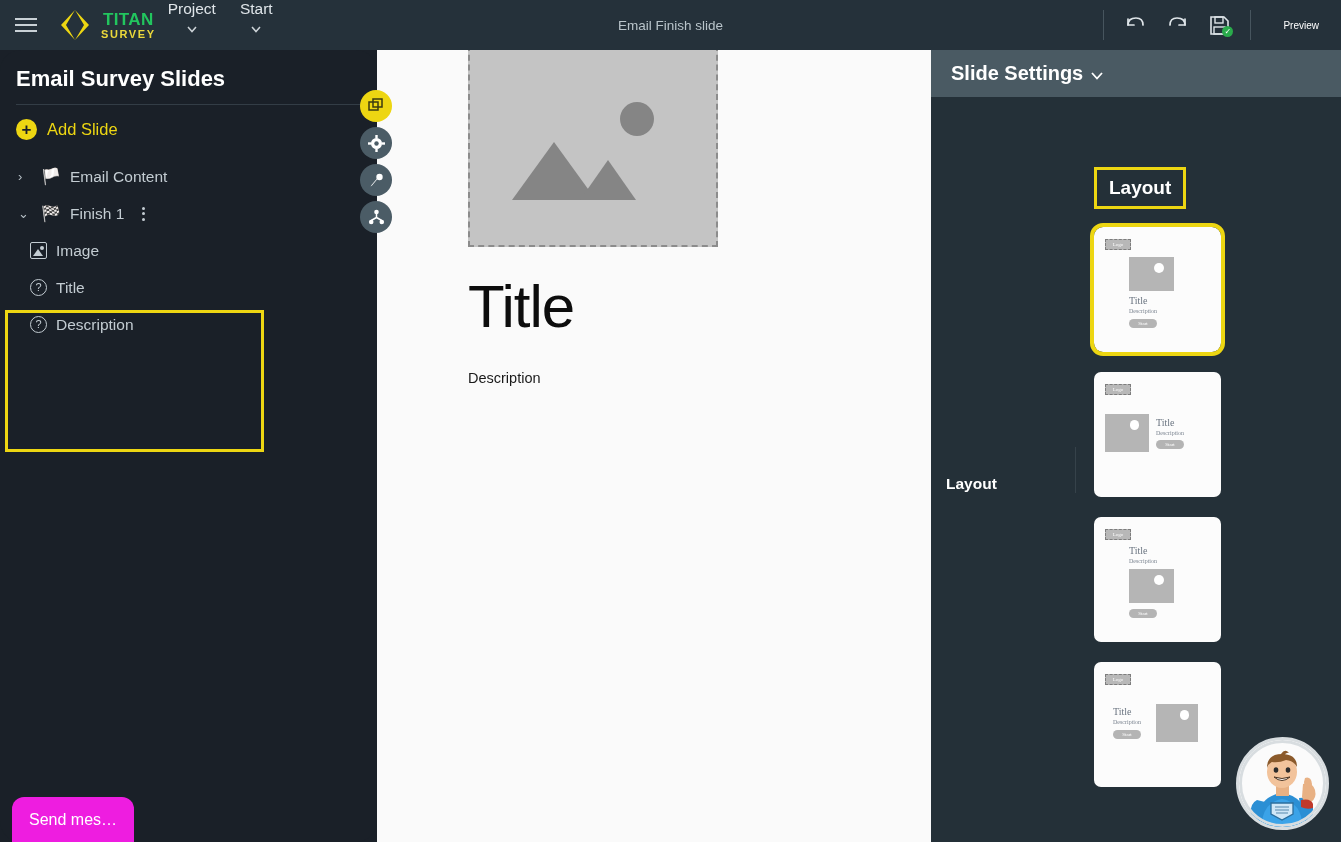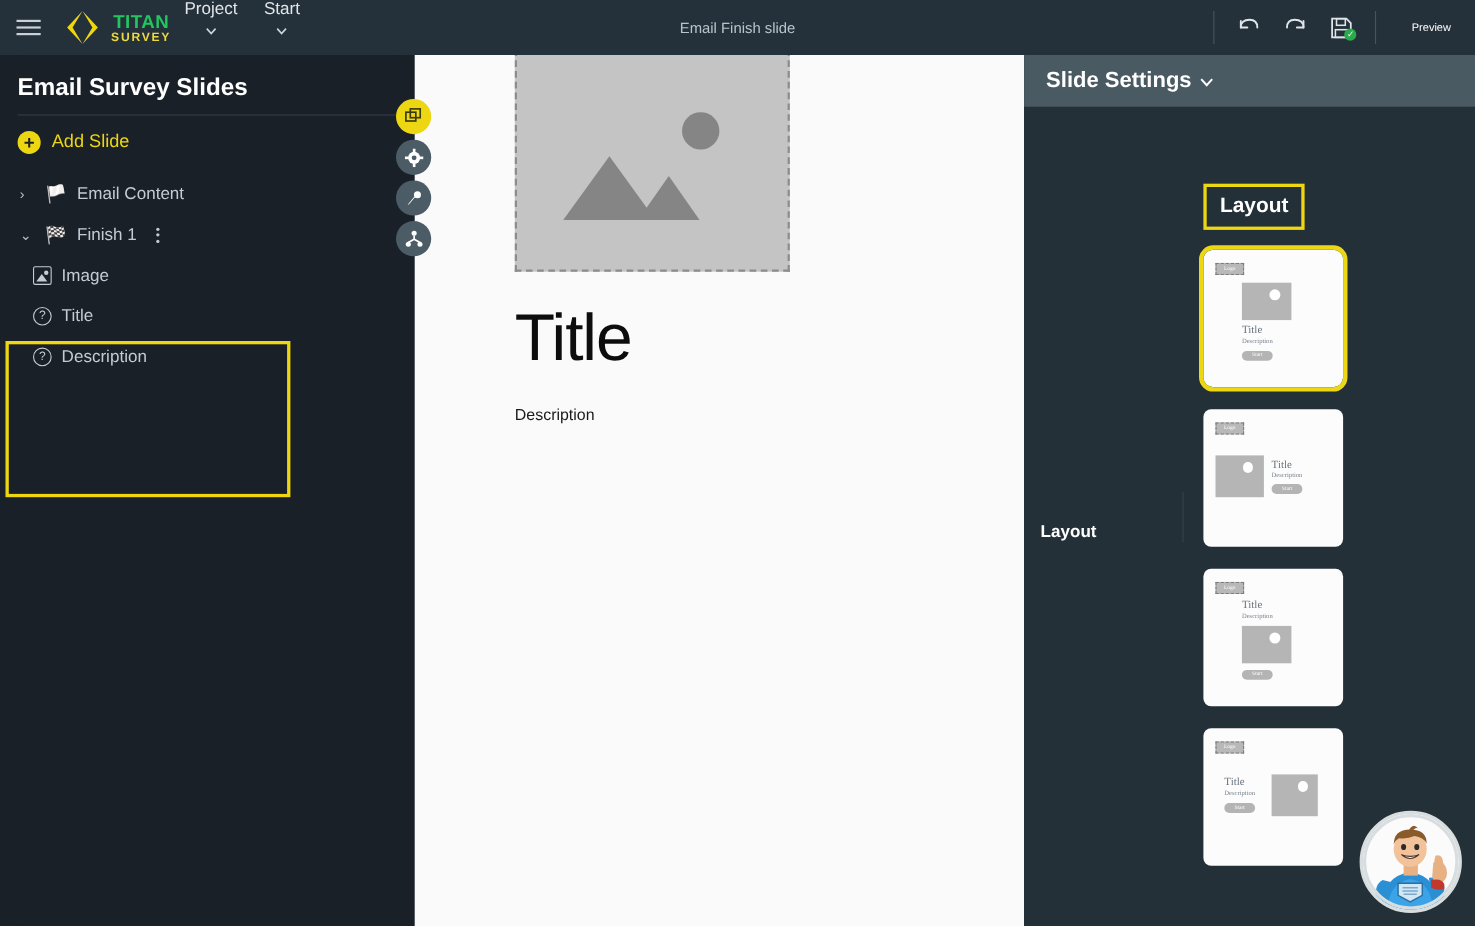--- a/index.html
+++ b/index.html
@@ -441,20 +441,21 @@
             <div class="t-btn" style="left:19px;top:68px;width:28px;height:9px;">Start</div>
             <div class="t-logo">Logo</div>
             <div class="t-img" style="left:62px;top:42px;width:42px;height:38px;"></div>
           </div>
 
         </div>
       </div>
     </div>
   </div>
 
+  <div class="chat-btn">Send mes…</div>
 
   <div class="mascot">
     <svg width="87" height="87" viewBox="0 0 87 87">
       <circle cx="43.5" cy="43.5" r="43.5" fill="#fbfbfb"></circle>
 
       <path d="M16 87 Q18 56 43 53 Q68 56 70 87 Z" fill="#2b8fd4"></path>
       <path d="M22 87 Q24 62 43 59 Q62 62 64 87 Z" fill="#3ba3e8"></path>
 
       <path d="M32 63 L54 63 L54 74 L43 80 L32 74 Z" fill="#cfe7f7" stroke="#2b6f9e" stroke-width="1.3"></path>
       <g stroke="#7fa8c6" stroke-width="1.4">

